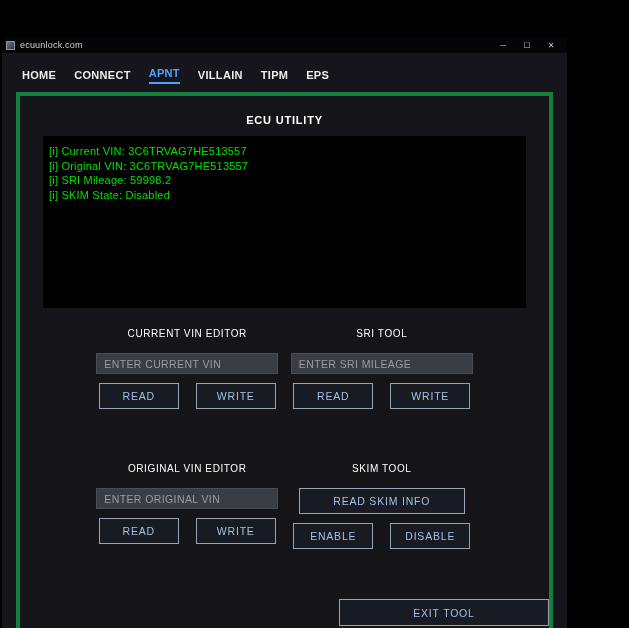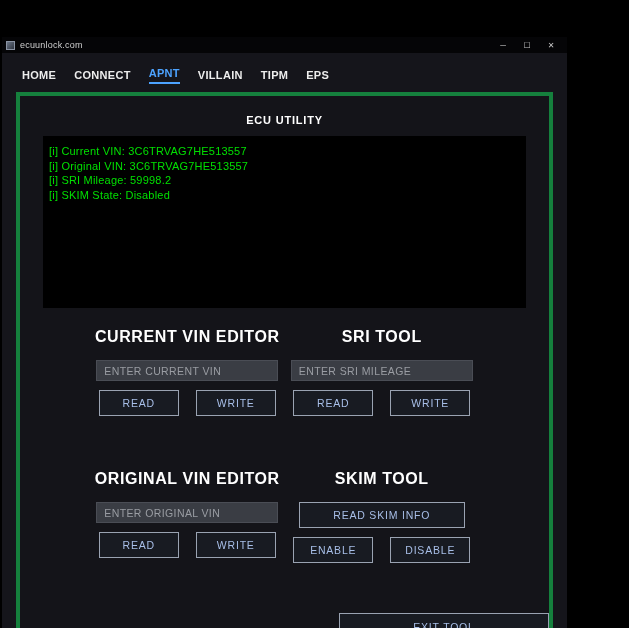--- a/index.html
+++ b/index.html
@@ -35,21 +35,21 @@
   
   .console { margin:10px 23px 0 23px; height:172px; background:#000;
              padding:8px 6px; overflow:hidden; }
   .console-line { color:#00e000; font-size:11px; line-height:14.5px;
                   font-family:"Liberation Sans", sans-serif; letter-spacing:0.2px; }
 
   
   .tools-grid { display:grid; grid-template-columns:1fr 1fr; padding:0 70px;
                 margin-top:20px; row-gap:54px; }
   .tool { display:flex; flex-direction:column; align-items:center; }
-  .tool-title { color:#ffffff; font-size:16px; font-weight:bold;
+  .tool-title { color:#ffffff; font-size:10px; font-weight:normal;
                 letter-spacing:0.6px; margin-bottom:14px; }
   .tool input { width:182px; height:21px; background:#3a3d44; border:1px solid #4a4d55;
                 color:#cfcfcf; font-size:10.5px; letter-spacing:0.4px;
                 padding:0 7px; font-family:"Liberation Sans", sans-serif; outline:none; }
   .tool input::placeholder { color:#9a9da3; }
   .btn-row { display:flex; gap:17px; margin-top:9px; }
   .btn { height:26px; background:#181b22; border:1px solid #9aa3b2;
          color:#a8bfe8; font-size:10.5px; letter-spacing:0.8px;
          font-family:"Liberation Sans", sans-serif; cursor:default;
          display:flex; align-items:center; justify-content:center; }

